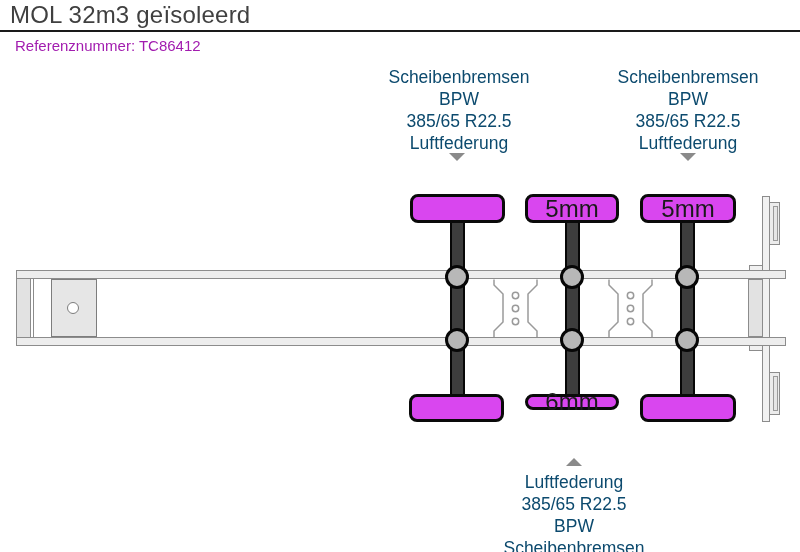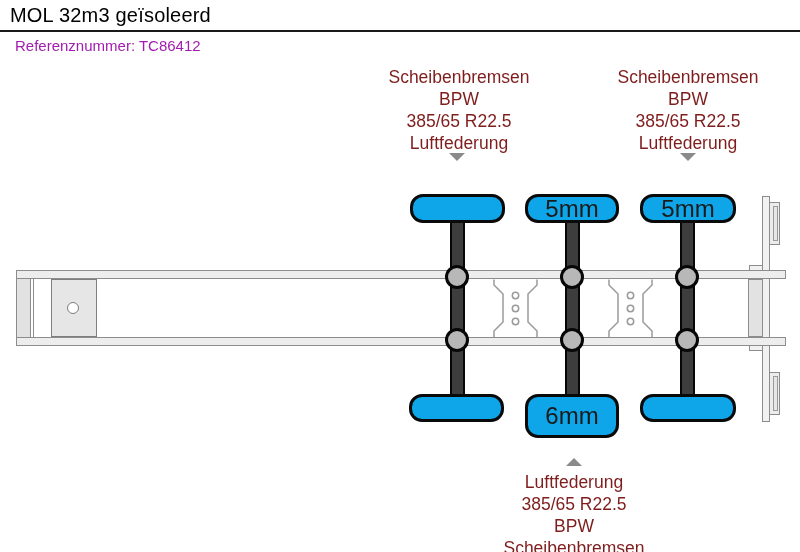--- a/index.html
+++ b/index.html
@@ -8,21 +8,21 @@
   .screen {
     position: relative;
     width: 800px;
     height: 552px;
     background: #ffffff;
     overflow: hidden;
   }
   
   .page-title {
     position: absolute; left: 10px; top: 1px;
-    font-size: 20px; line-height: 28px; font-weight: 400; color: #000000;
+    font-size: 24px; line-height: 28px; font-weight: 400; color: #404040;
     letter-spacing: 0.2px;
   }
   .title-divider {
     position: absolute; left: 0; top: 30px; width: 800px; height: 1.6px;
     background: #1a1a1a;
   }
   .reference-number {
     position: absolute; left: 15px; top: 37px;
     font-size: 15px; line-height: 18px; color: #a21caf;
   }
@@ -61,21 +61,21 @@
     background: #3d3d3d; border-left: 2.5px solid #070707; border-right: 2.5px solid #070707;
     z-index: 3;
   }
   .suspension {
     position: absolute; width: 24px; height: 24px; border-radius: 50%;
     background: #b8b8b8; border: 3px solid #070707; z-index: 4;
   }
   
   .wheel {
     position: absolute; height: 29px;
-    background: #0ea5e9; border: 3px solid #0a0a0a; border-radius: 13px;
+    background: #d946ef; border: 3px solid #0a0a0a; border-radius: 8px;
     display: flex; align-items: center; justify-content: center;
     z-index: 5;
   }
   .wheel .wheel-label {
     font-size: 24px; line-height: 24px; color: #1a1a1a; letter-spacing: 0;
   }
   
   .rear-column {
     position: absolute; left: 748px; top: 279px; width: 18px; height: 58px;
     background: #e2e2e2; border: 1px solid #8c8c8c; z-index: 1;
@@ -96,21 +96,21 @@
   }
   .rear-hinge.top { top: 202px; }
   .rear-hinge.bottom { top: 372px; }
   .rear-hinge .hinge-inner {
     position: absolute; right: 1px; top: 3px; width: 5px; height: 35px;
     background: #e6e6e6; border: 1px solid #9a9a9a;
   }
   
   .annotation {
     position: absolute; width: 230px; text-align: center;
-    font-size: 17.5px; line-height: 22px; color: #7f1d1d; z-index: 6;
+    font-size: 17.5px; line-height: 22px; color: #0c4a6e; z-index: 6;
   }
   .annotation-front-top { left: 344px; top: 66px; }
   .annotation-rear-top  { left: 573px; top: 66px; }
   .annotation-bottom    { left: 459px; top: 471px; }
   .pointer {
     position: absolute; width: 0; height: 0; z-index: 6;
     border-left: 8px solid transparent; border-right: 8px solid transparent;
   }
   .pointer.down { border-top: 8px solid #8a8a8a; }
   .pointer.up   { border-bottom: 8px solid #8a8a8a; }
@@ -199,21 +199,21 @@
     <div class="wheel" style="left:525px; top:194px; width:94px">
       <span class="wheel-label">5mm</span>
     </div>
     <div class="wheel" style="left:640px; top:194px; width:96px">
       <span class="wheel-label">5mm</span>
     </div>
 
     <div class="wheel" style="left:409px; top:394px; width:95px; height:28px">
       <span class="wheel-label"></span>
     </div>
-    <div class="wheel" style="left:525px; top:394px; width:94px; height:44px">
+    <div class="wheel" style="left:525px; top:394px; width:94px; height:16px">
       <span class="wheel-label">6mm</span>
     </div>
     <div class="wheel" style="left:640px; top:394px; width:96px; height:28px">
       <span class="wheel-label"></span>
     </div>
 
     <div class="pointer up pointer-axle2-bottom"></div>
     <div class="annotation annotation-bottom">
       <div>Luftfederung</div>
       <div>385/65 R22.5</div>

